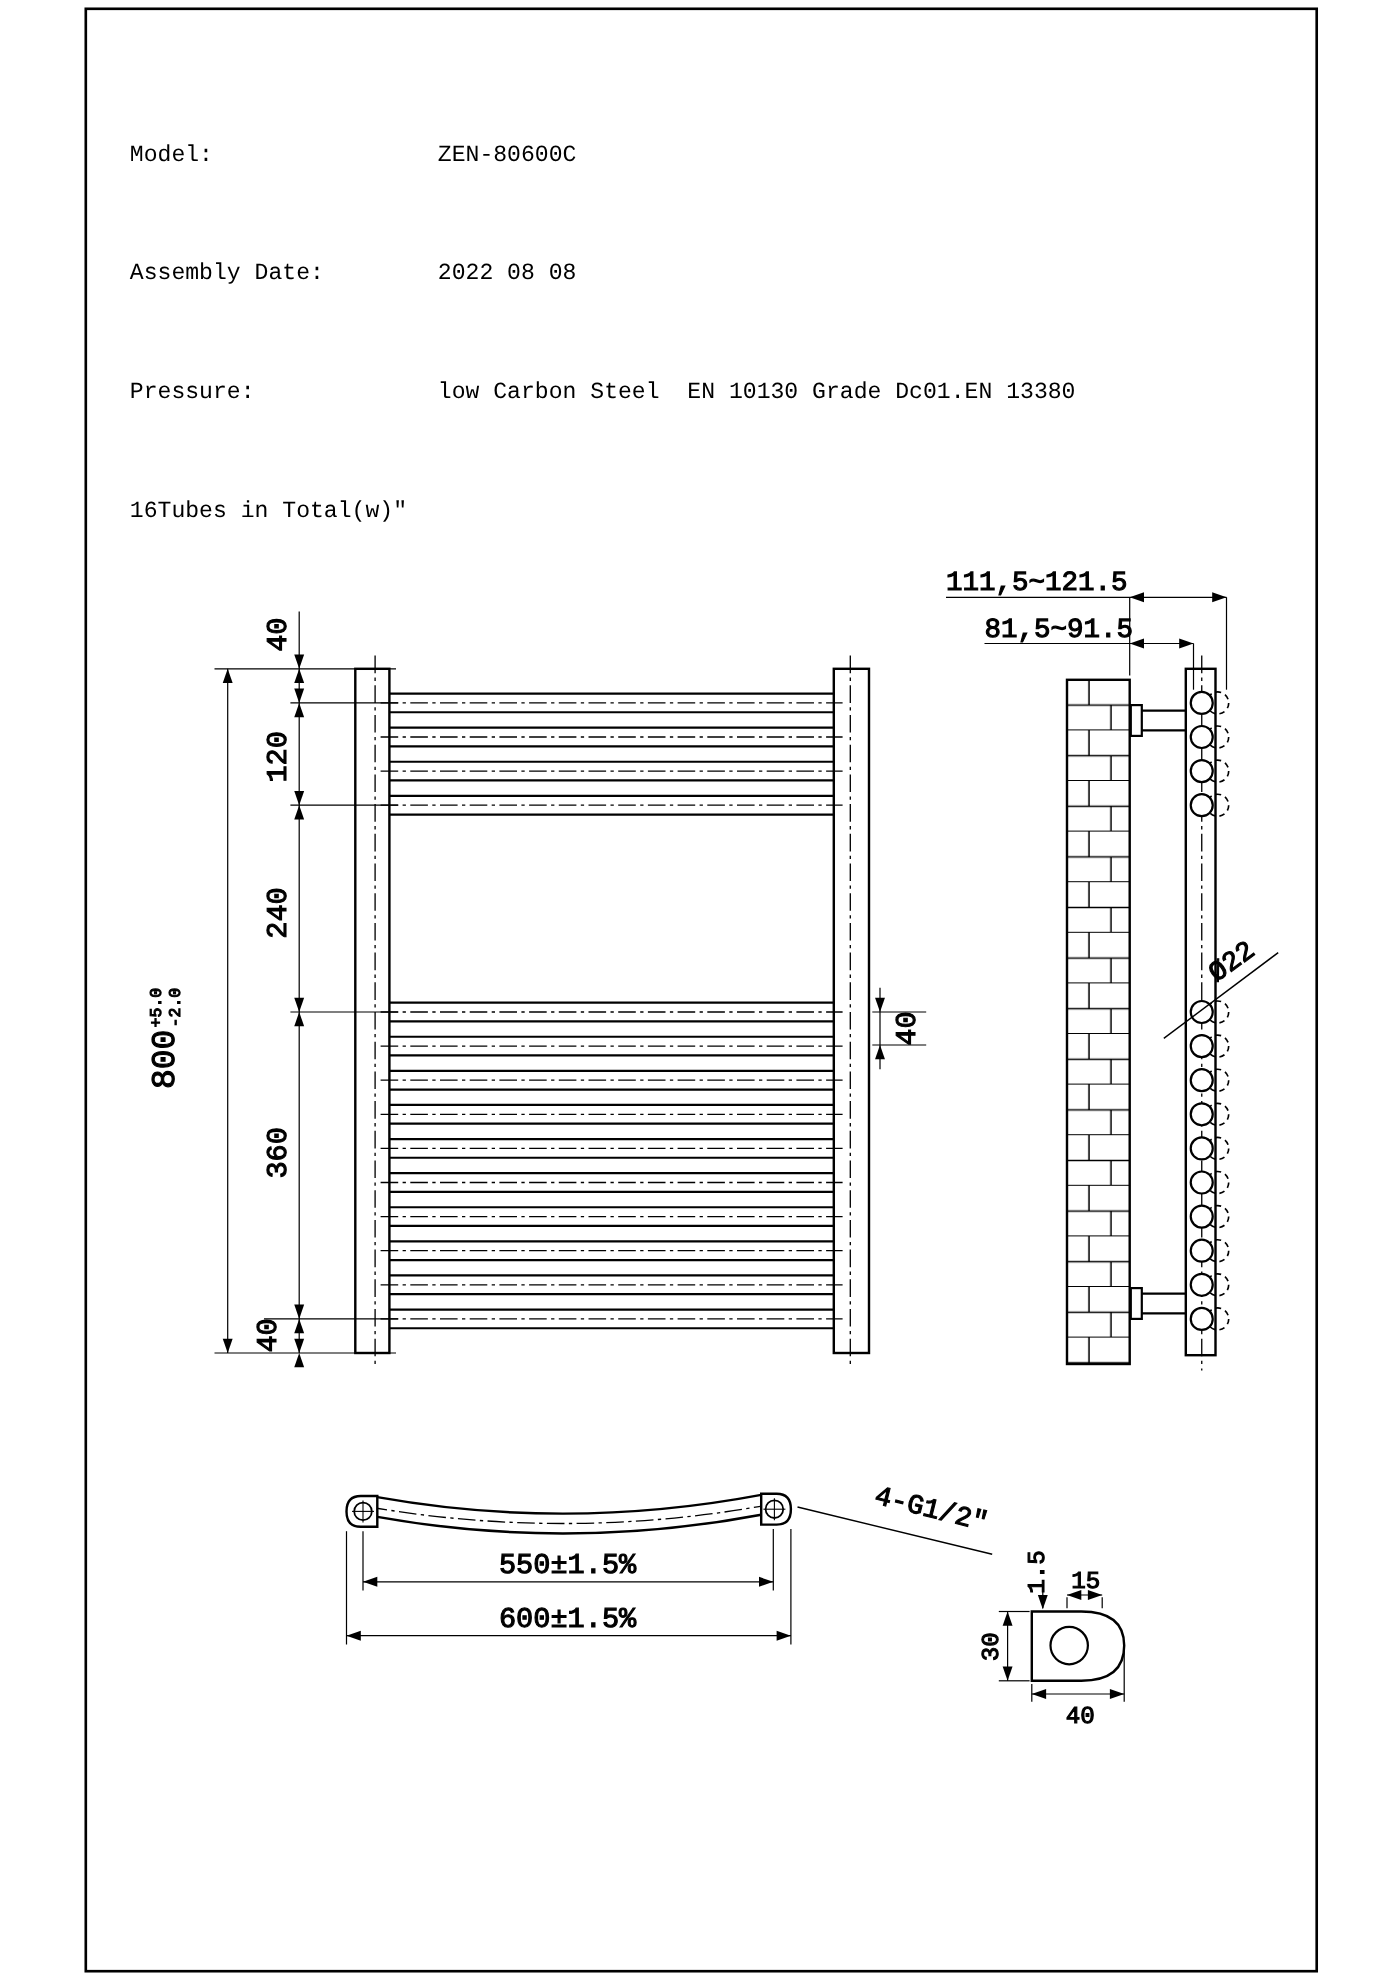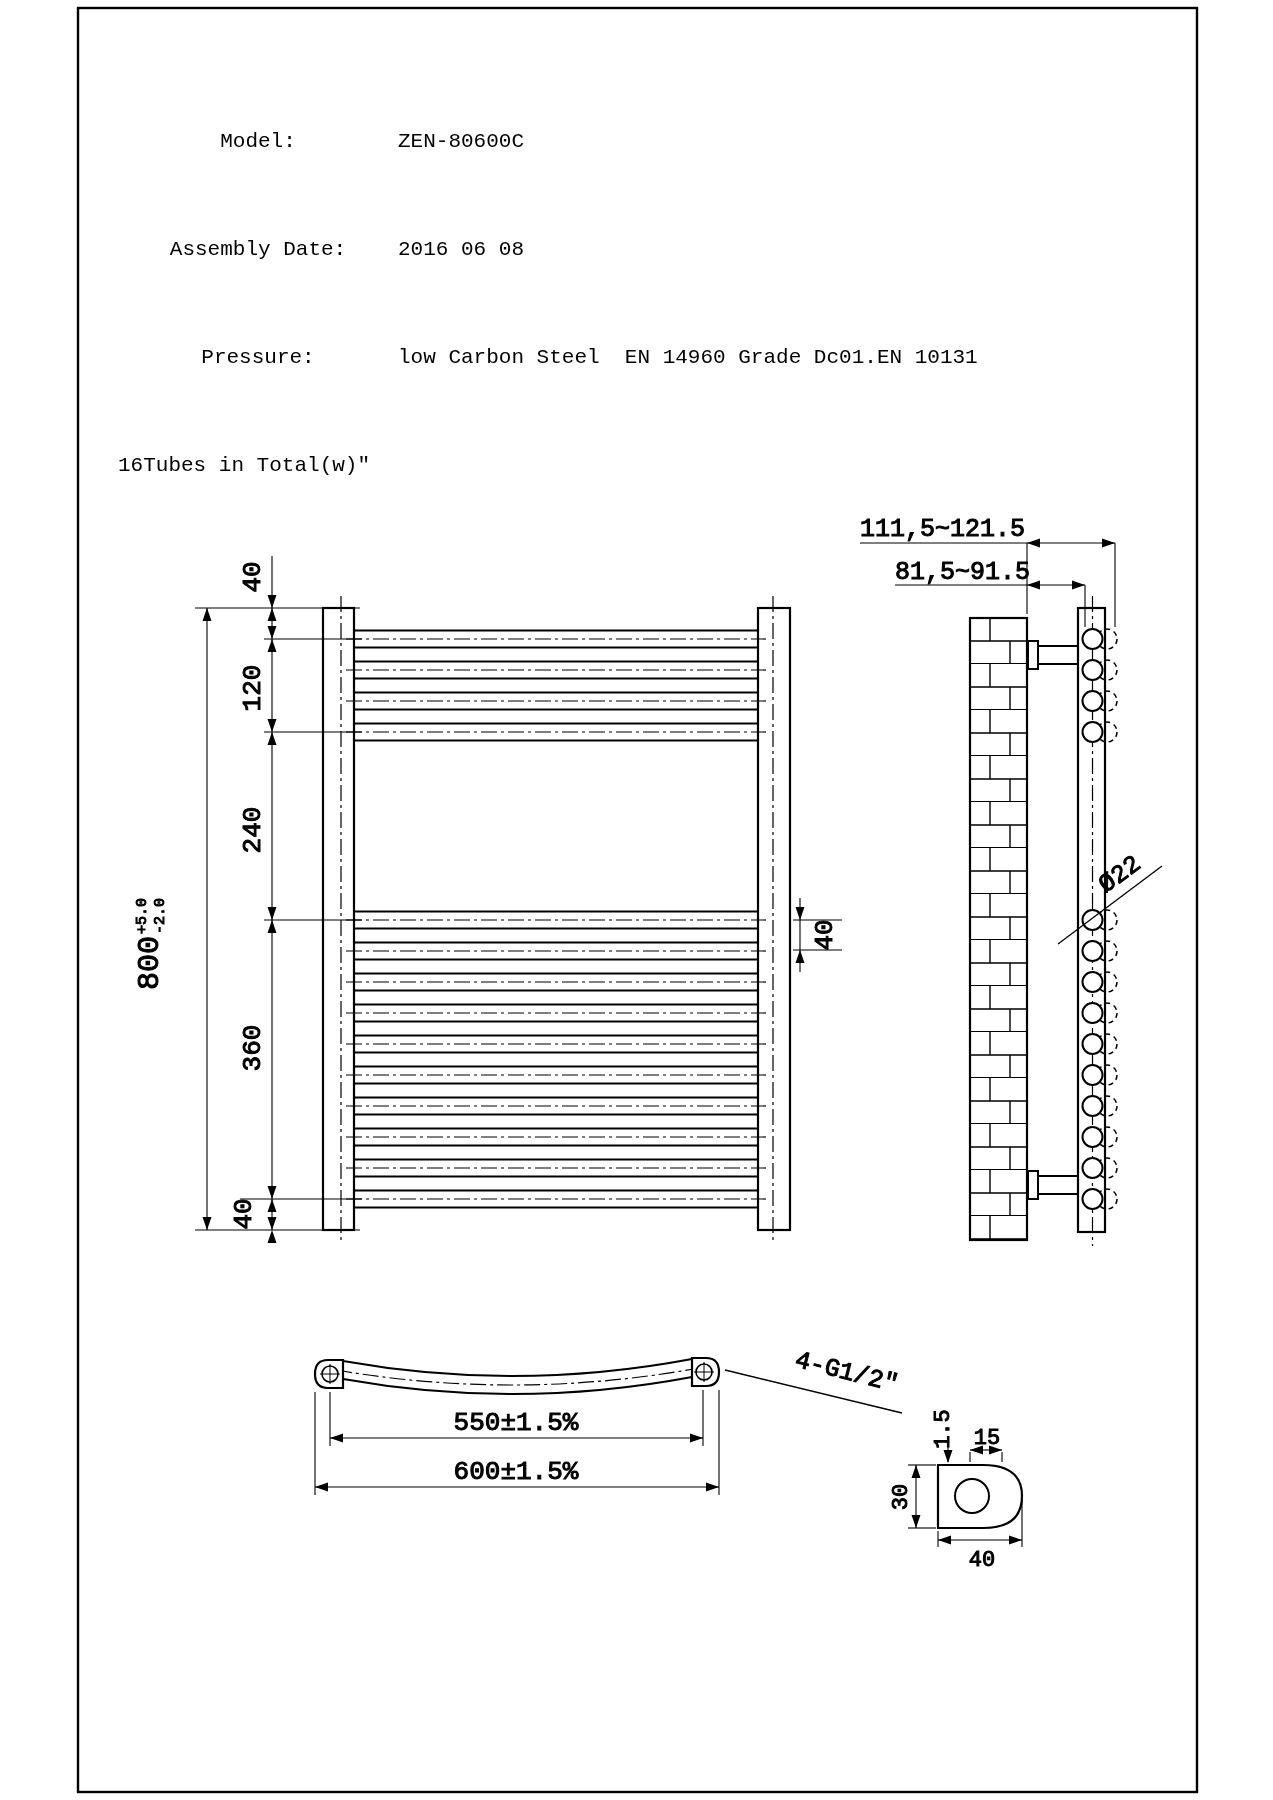--- a/index.html
+++ b/index.html
@@ -1,19 +1,19 @@
 <!DOCTYPE html>
 <html><head>
 <meta charset="utf-8">
 <style>
   html,body{margin:0;padding:0;background:#e8e8e8;}
   #sheet{position:relative;width:1273px;height:1800px;background:#ffffff;font-family:"Liberation Mono","DejaVu Sans Mono",monospace;color:#000;overflow:hidden;}
   #drawing{position:absolute;left:0;top:0;}
   #titleblock{position:absolute;left:118px;top:52px;font-size:21px;line-height:36px;white-space:pre;}
-  .trow .lbl{display:inline-block;width:280px;text-align:center;}
+  .trow .lbl{display:inline-block;width:280px;}
   svg text{font-family:"Liberation Mono","DejaVu Sans Mono",monospace;fill:#000;}
 </style>
 </head>
 <body>
 
 <div id="sheet">
 
   <svg id="drawing" width="1273" height="1800" viewBox="0 0 1273 1800">
     <defs>
       <pattern id="brick" x="970" y="618" width="57" height="46" patternUnits="userSpaceOnUse">
@@ -248,17 +248,17 @@
         <polygon points="938,1540 951,1535.5 951,1544.5"></polygon>
         <polygon points="1022,1540 1009,1535.5 1009,1544.5"></polygon>
         <polygon points="970,1450 983,1445.5 983,1454.5"></polygon>
         <polygon points="1002,1450 989,1445.5 989,1454.5"></polygon>
         <polygon points="948,1463 943.5,1450 952.5,1450"></polygon>
       </g>
   </svg>
 
   <div id="titleblock">
     <div class="trow"><span class="lbl">Model:</span><span>ZEN-80600C</span></div>
-    <div class="trow"><span class="lbl">Assembly Date:</span><span>2016 06 08</span></div>
-    <div class="trow"><span class="lbl">Pressure:</span><span>low Carbon Steel  EN 14960 Grade Dc01.EN 10131</span></div>
+    <div class="trow"><span class="lbl">Assembly Date:</span><span>2022 08 08</span></div>
+    <div class="trow"><span class="lbl">Pressure:</span><span>low Carbon Steel  EN 10130 Grade Dc01.EN 13380</span></div>
     <div class="trow">16Tubes in Total(w)"</div>
   </div>
 </div>
 
 </body></html>

